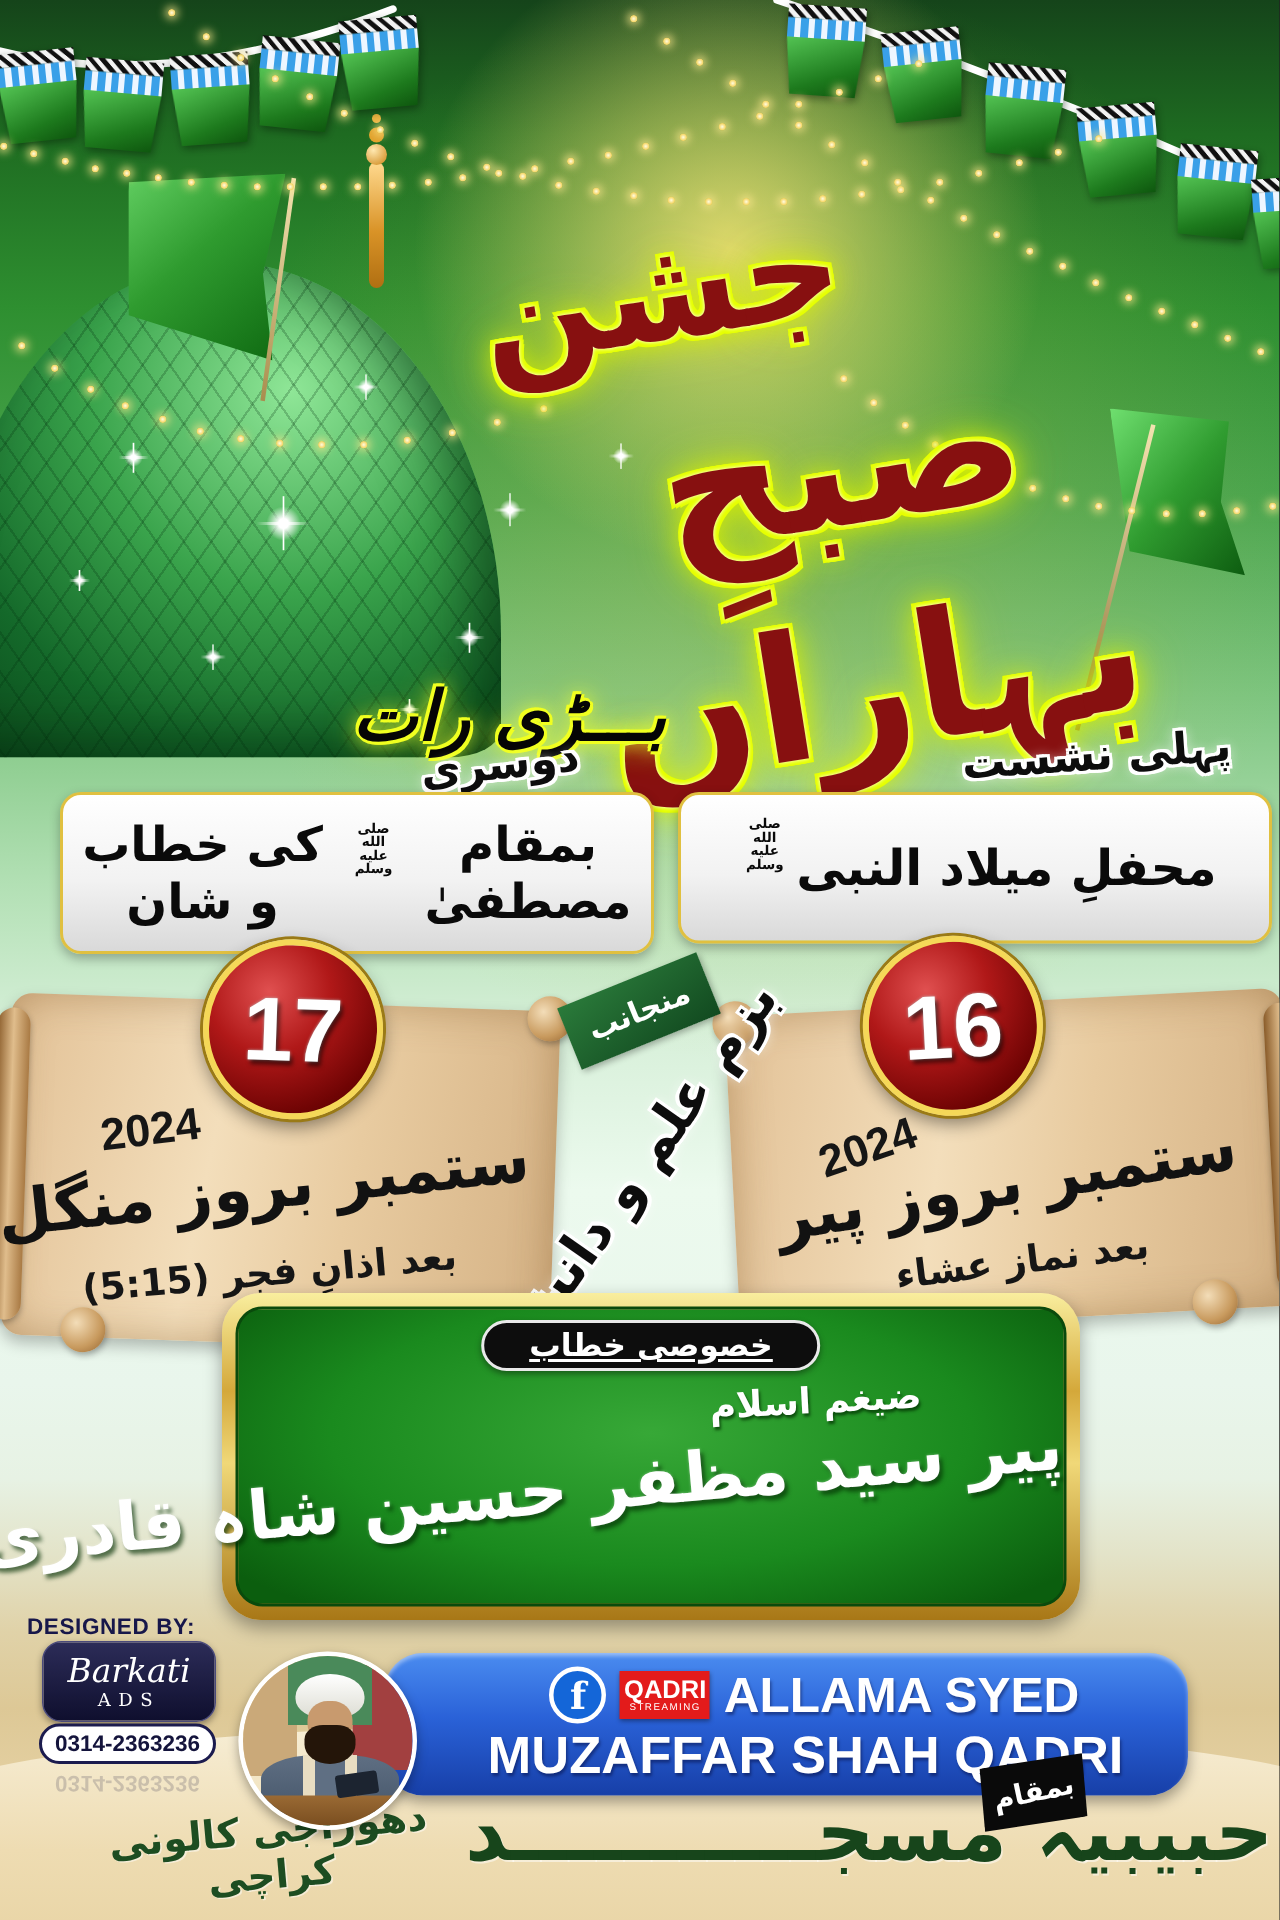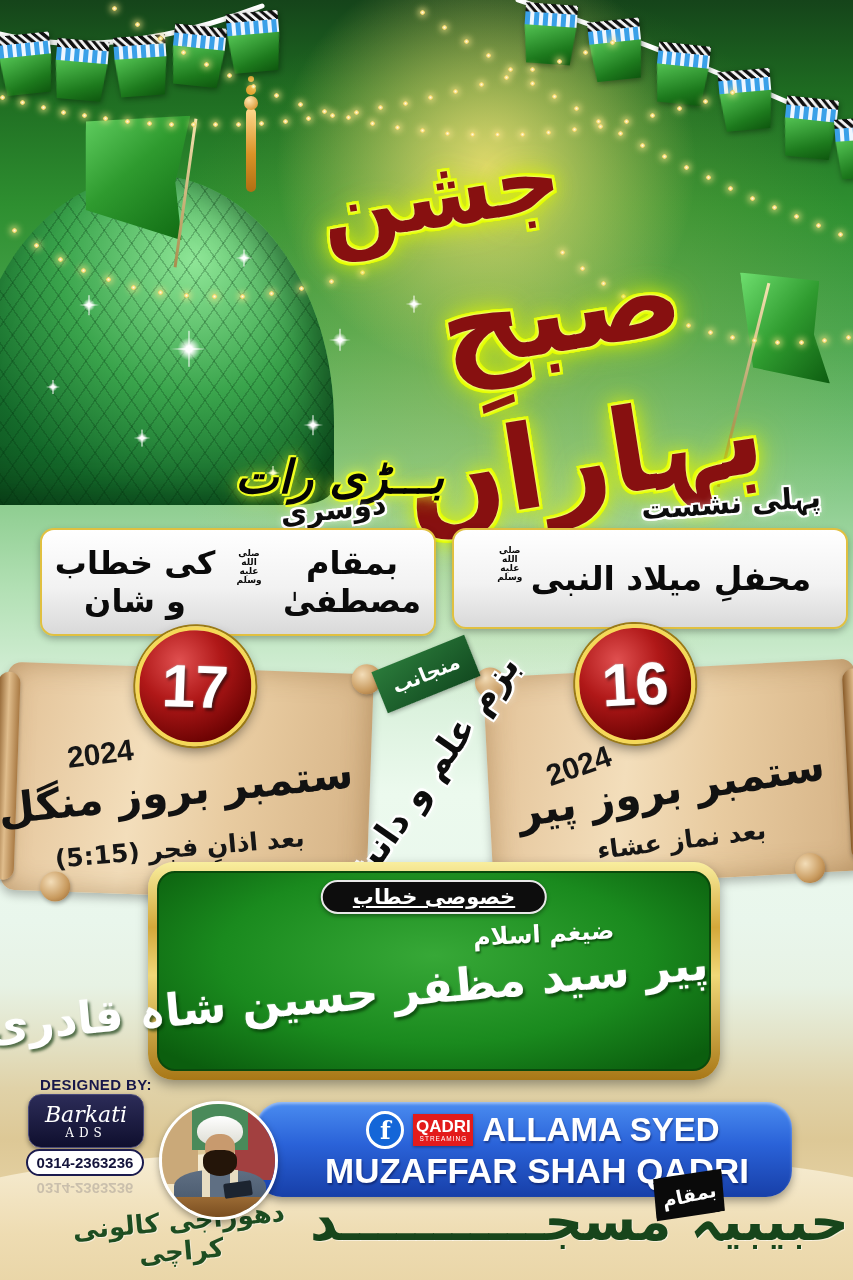--- a/index.html
+++ b/index.html
@@ -99,21 +99,21 @@
     background:radial-gradient(ellipse at 50% 42%,#37a837 0%,#1a8a1e 55%,#0b5e0e 92%);}
   .special-pill{position:absolute;top:7px;left:50%;transform:translateX(-50%);
     background:#0d0d0d;color:#fff;font-size:21px;font-weight:bold;padding:3px 30px;border-radius:20px;
     border:2px solid #e9e9e9;direction:rtl;white-space:nowrap;box-shadow:0 2px 4px rgba(0,0,0,.4);text-decoration:underline;}
   .honorific{position:absolute;top:47px;right:95px;color:#fff;font-size:24px;font-weight:bold;direction:rtl;
     transform:rotate(-3deg);text-shadow:1px 2px 2px rgba(0,45,0,.7);}
   .speaker-name{position:absolute;top:88px;left:0;right:0;text-align:center;color:#fff;
     font-size:45px;font-weight:bold;direction:rtl;white-space:nowrap;transform:rotate(-5deg);
     text-shadow:2px 3px 3px rgba(0,45,0,.65),0 0 2px rgba(255,255,255,.4);}
   
-  .designer-heading{left:18px;top:1076px;width:134px;text-align:right;z-index:4;
+  .designer-heading{left:18px;top:1076px;width:134px;text-align:left;z-index:4;
     font-family:"Liberation Sans",sans-serif;font-size:15px;font-weight:900;color:#17174a;letter-spacing:.4px;}
   .designer-card{left:28px;top:1094px;width:114px;height:52px;z-index:4;border-radius:13px;
     background:linear-gradient(180deg,#2c2c58 0%,#0f0f2e 100%);border:1px solid #4a4a7a;
     display:flex;flex-direction:column;align-items:center;justify-content:center;color:#fff;box-shadow:0 2px 5px rgba(0,0,0,.4);}
   .designer-card .dn{font-family:"DejaVu Serif",serif;font-style:italic;font-size:22px;line-height:24px;}
   .designer-card .ds{font-family:"DejaVu Serif",serif;font-size:12px;letter-spacing:5px;line-height:13px;}
   .designer-phone{left:26px;top:1149px;width:118px;height:27px;z-index:4;background:#fff;border:2px solid #1b1b4e;border-radius:14px;
     display:flex;align-items:center;justify-content:center;box-sizing:border-box;
     font-family:"Liberation Sans",sans-serif;font-size:15px;font-weight:bold;color:#14143c;}
   .designer-reflect{left:26px;top:1180px;width:118px;text-align:center;z-index:4;transform:scaleY(-1);opacity:.18;

